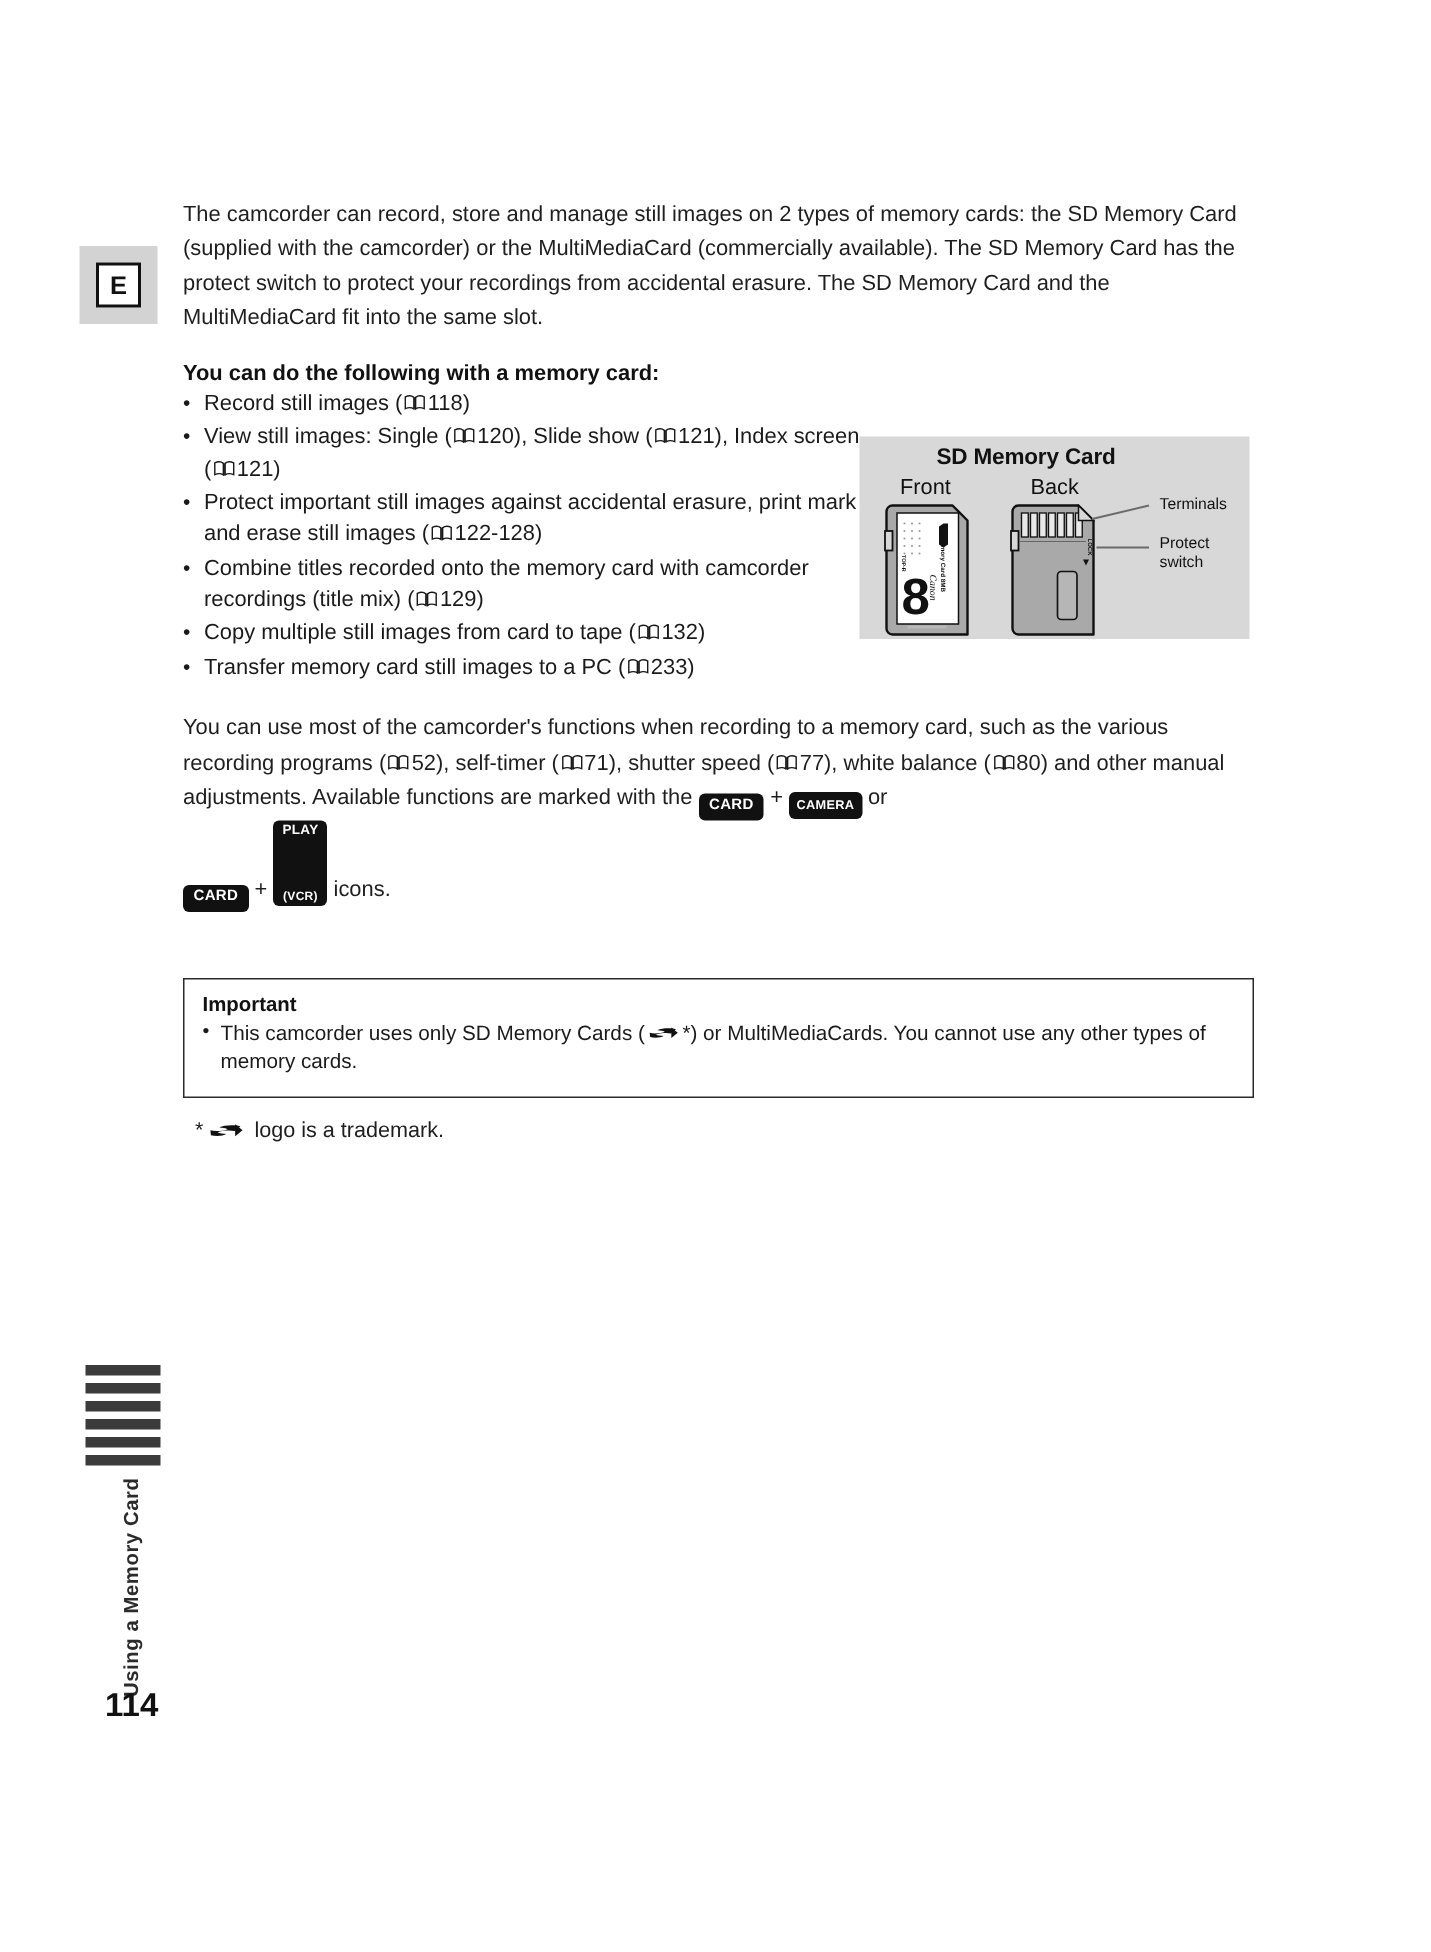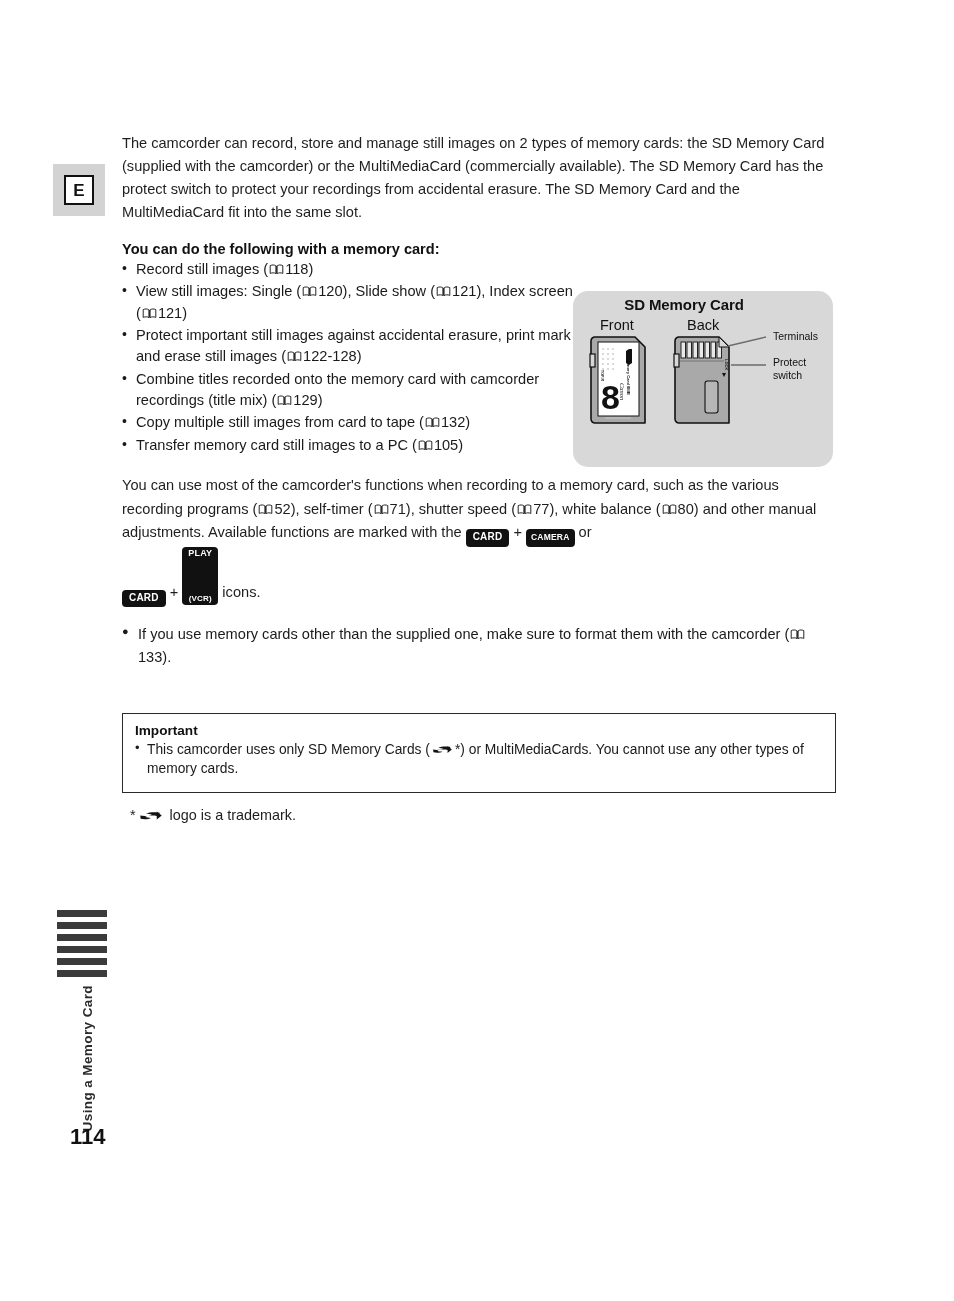--- a/index.html
+++ b/index.html
@@ -183,23 +183,22 @@
     top: 0px;
     font-size: 11px;
   }
 
   
   .figure {
     position: absolute;
     left: 573px;
     top: 291px;
     width: 260px;
-    height: 176px;
+    height: 135px;
     background: #d8d8d8;
-    border-radius: 15px;
   }
   .fig-title {
     position: absolute;
     left: 0; right: 0;
     top: 5px;
     text-align: center;
     font-size: 15px;
     font-weight: bold;
     color: #111;
     letter-spacing: -0.1px;
@@ -356,46 +355,41 @@
     <li><span>Copy multiple still images from card to tape (</span><span class="bookicon"><svg viewBox="0 0 15 11" width="15" height="11">
             <path d="M1.2,1.6 C3.1,0.7 5.5,0.7 6.9,1.9 L6.9,9.6 C5.5,8.6 3.1,8.6 1.2,9.4 Z" fill="none" stroke="#1a1a1a" stroke-width="0.95"></path>
             <path d="M13.8,1.6 C11.9,0.7 9.5,0.7 8.1,1.9 L8.1,9.6 C9.5,8.6 11.9,8.6 13.8,9.4 Z" fill="none" stroke="#1a1a1a" stroke-width="0.95"></path>
             <path d="M7.5,1.9 L7.5,9.6" stroke="#1a1a1a" stroke-width="0.8"></path>
           </svg></span><span>132</span><span>)</span></li>
 
     <li><span>Transfer memory card still images to a PC (</span><span class="bookicon"><svg viewBox="0 0 15 11" width="15" height="11">
             <path d="M1.2,1.6 C3.1,0.7 5.5,0.7 6.9,1.9 L6.9,9.6 C5.5,8.6 3.1,8.6 1.2,9.4 Z" fill="none" stroke="#1a1a1a" stroke-width="0.95"></path>
             <path d="M13.8,1.6 C11.9,0.7 9.5,0.7 8.1,1.9 L8.1,9.6 C9.5,8.6 11.9,8.6 13.8,9.4 Z" fill="none" stroke="#1a1a1a" stroke-width="0.95"></path>
             <path d="M7.5,1.9 L7.5,9.6" stroke="#1a1a1a" stroke-width="0.8"></path>
-          </svg></span><span>105</span><span>)</span></li>
+          </svg></span><span>233</span><span>)</span></li>
   </ul>
 
   <div class="para para-functions"><span>You can use most of the camcorder's functions when recording to a memory card, such as the various recording programs (</span><span class="bookicon"><svg viewBox="0 0 15 11" width="15" height="11">
           <path d="M1.2,1.6 C3.1,0.7 5.5,0.7 6.9,1.9 L6.9,9.6 C5.5,8.6 3.1,8.6 1.2,9.4 Z" fill="none" stroke="#1a1a1a" stroke-width="0.95"></path>
           <path d="M13.8,1.6 C11.9,0.7 9.5,0.7 8.1,1.9 L8.1,9.6 C9.5,8.6 11.9,8.6 13.8,9.4 Z" fill="none" stroke="#1a1a1a" stroke-width="0.95"></path>
           <path d="M7.5,1.9 L7.5,9.6" stroke="#1a1a1a" stroke-width="0.8"></path>
         </svg></span><span>52</span><span>), self-timer (</span><span class="bookicon"><svg viewBox="0 0 15 11" width="15" height="11">
           <path d="M1.2,1.6 C3.1,0.7 5.5,0.7 6.9,1.9 L6.9,9.6 C5.5,8.6 3.1,8.6 1.2,9.4 Z" fill="none" stroke="#1a1a1a" stroke-width="0.95"></path>
           <path d="M13.8,1.6 C11.9,0.7 9.5,0.7 8.1,1.9 L8.1,9.6 C9.5,8.6 11.9,8.6 13.8,9.4 Z" fill="none" stroke="#1a1a1a" stroke-width="0.95"></path>
           <path d="M7.5,1.9 L7.5,9.6" stroke="#1a1a1a" stroke-width="0.8"></path>
         </svg></span><span>71</span><span>), shutter speed (</span><span class="bookicon"><svg viewBox="0 0 15 11" width="15" height="11">
           <path d="M1.2,1.6 C3.1,0.7 5.5,0.7 6.9,1.9 L6.9,9.6 C5.5,8.6 3.1,8.6 1.2,9.4 Z" fill="none" stroke="#1a1a1a" stroke-width="0.95"></path>
           <path d="M13.8,1.6 C11.9,0.7 9.5,0.7 8.1,1.9 L8.1,9.6 C9.5,8.6 11.9,8.6 13.8,9.4 Z" fill="none" stroke="#1a1a1a" stroke-width="0.95"></path>
           <path d="M7.5,1.9 L7.5,9.6" stroke="#1a1a1a" stroke-width="0.8"></path>
         </svg></span><span>77</span><span>), white balance (</span><span class="bookicon"><svg viewBox="0 0 15 11" width="15" height="11">
           <path d="M1.2,1.6 C3.1,0.7 5.5,0.7 6.9,1.9 L6.9,9.6 C5.5,8.6 3.1,8.6 1.2,9.4 Z" fill="none" stroke="#1a1a1a" stroke-width="0.95"></path>
           <path d="M13.8,1.6 C11.9,0.7 9.5,0.7 8.1,1.9 L8.1,9.6 C9.5,8.6 11.9,8.6 13.8,9.4 Z" fill="none" stroke="#1a1a1a" stroke-width="0.95"></path>
           <path d="M7.5,1.9 L7.5,9.6" stroke="#1a1a1a" stroke-width="0.8"></path>
         </svg></span><span>80</span><span>) and other manual adjustments. Available functions are marked with the </span><span class="chip card">CARD</span><span>&nbsp;+&nbsp;</span><span class="chip camera">CAMERA</span><span> or </span><br><span class="chip card">CARD</span><span>&nbsp;+&nbsp;</span><span class="chip play"><span>PLAY</span><span class="l2">(VCR)</span></span><span> icons.</span></div>
 
-  <div class="bullet-para"><span>If you use memory cards other than the supplied one, make sure to format them with the camcorder (</span><span class="bookicon"><svg viewBox="0 0 15 11" width="15" height="11">
-          <path d="M1.2,1.6 C3.1,0.7 5.5,0.7 6.9,1.9 L6.9,9.6 C5.5,8.6 3.1,8.6 1.2,9.4 Z" fill="none" stroke="#1a1a1a" stroke-width="0.95"></path>
-          <path d="M13.8,1.6 C11.9,0.7 9.5,0.7 8.1,1.9 L8.1,9.6 C9.5,8.6 11.9,8.6 13.8,9.4 Z" fill="none" stroke="#1a1a1a" stroke-width="0.95"></path>
-          <path d="M7.5,1.9 L7.5,9.6" stroke="#1a1a1a" stroke-width="0.8"></path>
-        </svg></span><span>133</span><span>).</span></div>
 
   <div class="important-box">
     <div class="important-title">Important</div>
     <ul class="impt-list">
       <li><span>This camcorder uses only SD Memory Cards (</span><span class="sdlogo-sm"><svg viewBox="0 0 30 15" width="21" height="11">
               <path d="M2,11.6 C6,12.6 12,12.4 15,10.6 C12.4,10.2 9,10.4 7.6,9.2 C11,7.6 18,7.2 22,8.2 L26.6,4.2 C22,2.8 13,3 9,5.2 C11.4,5.6 14.6,5.4 16,6.6 C12.6,8.2 5.6,8.6 1.6,7.6 Z" fill="#111"></path>
               <path d="M22.2,2.4 L28.4,7.4 L22.2,12.4 Z" fill="#111"></path>
             </svg></span><span>*) or MultiMediaCards. You cannot use any other types of memory cards.</span></li>
     </ul>
   </div>

